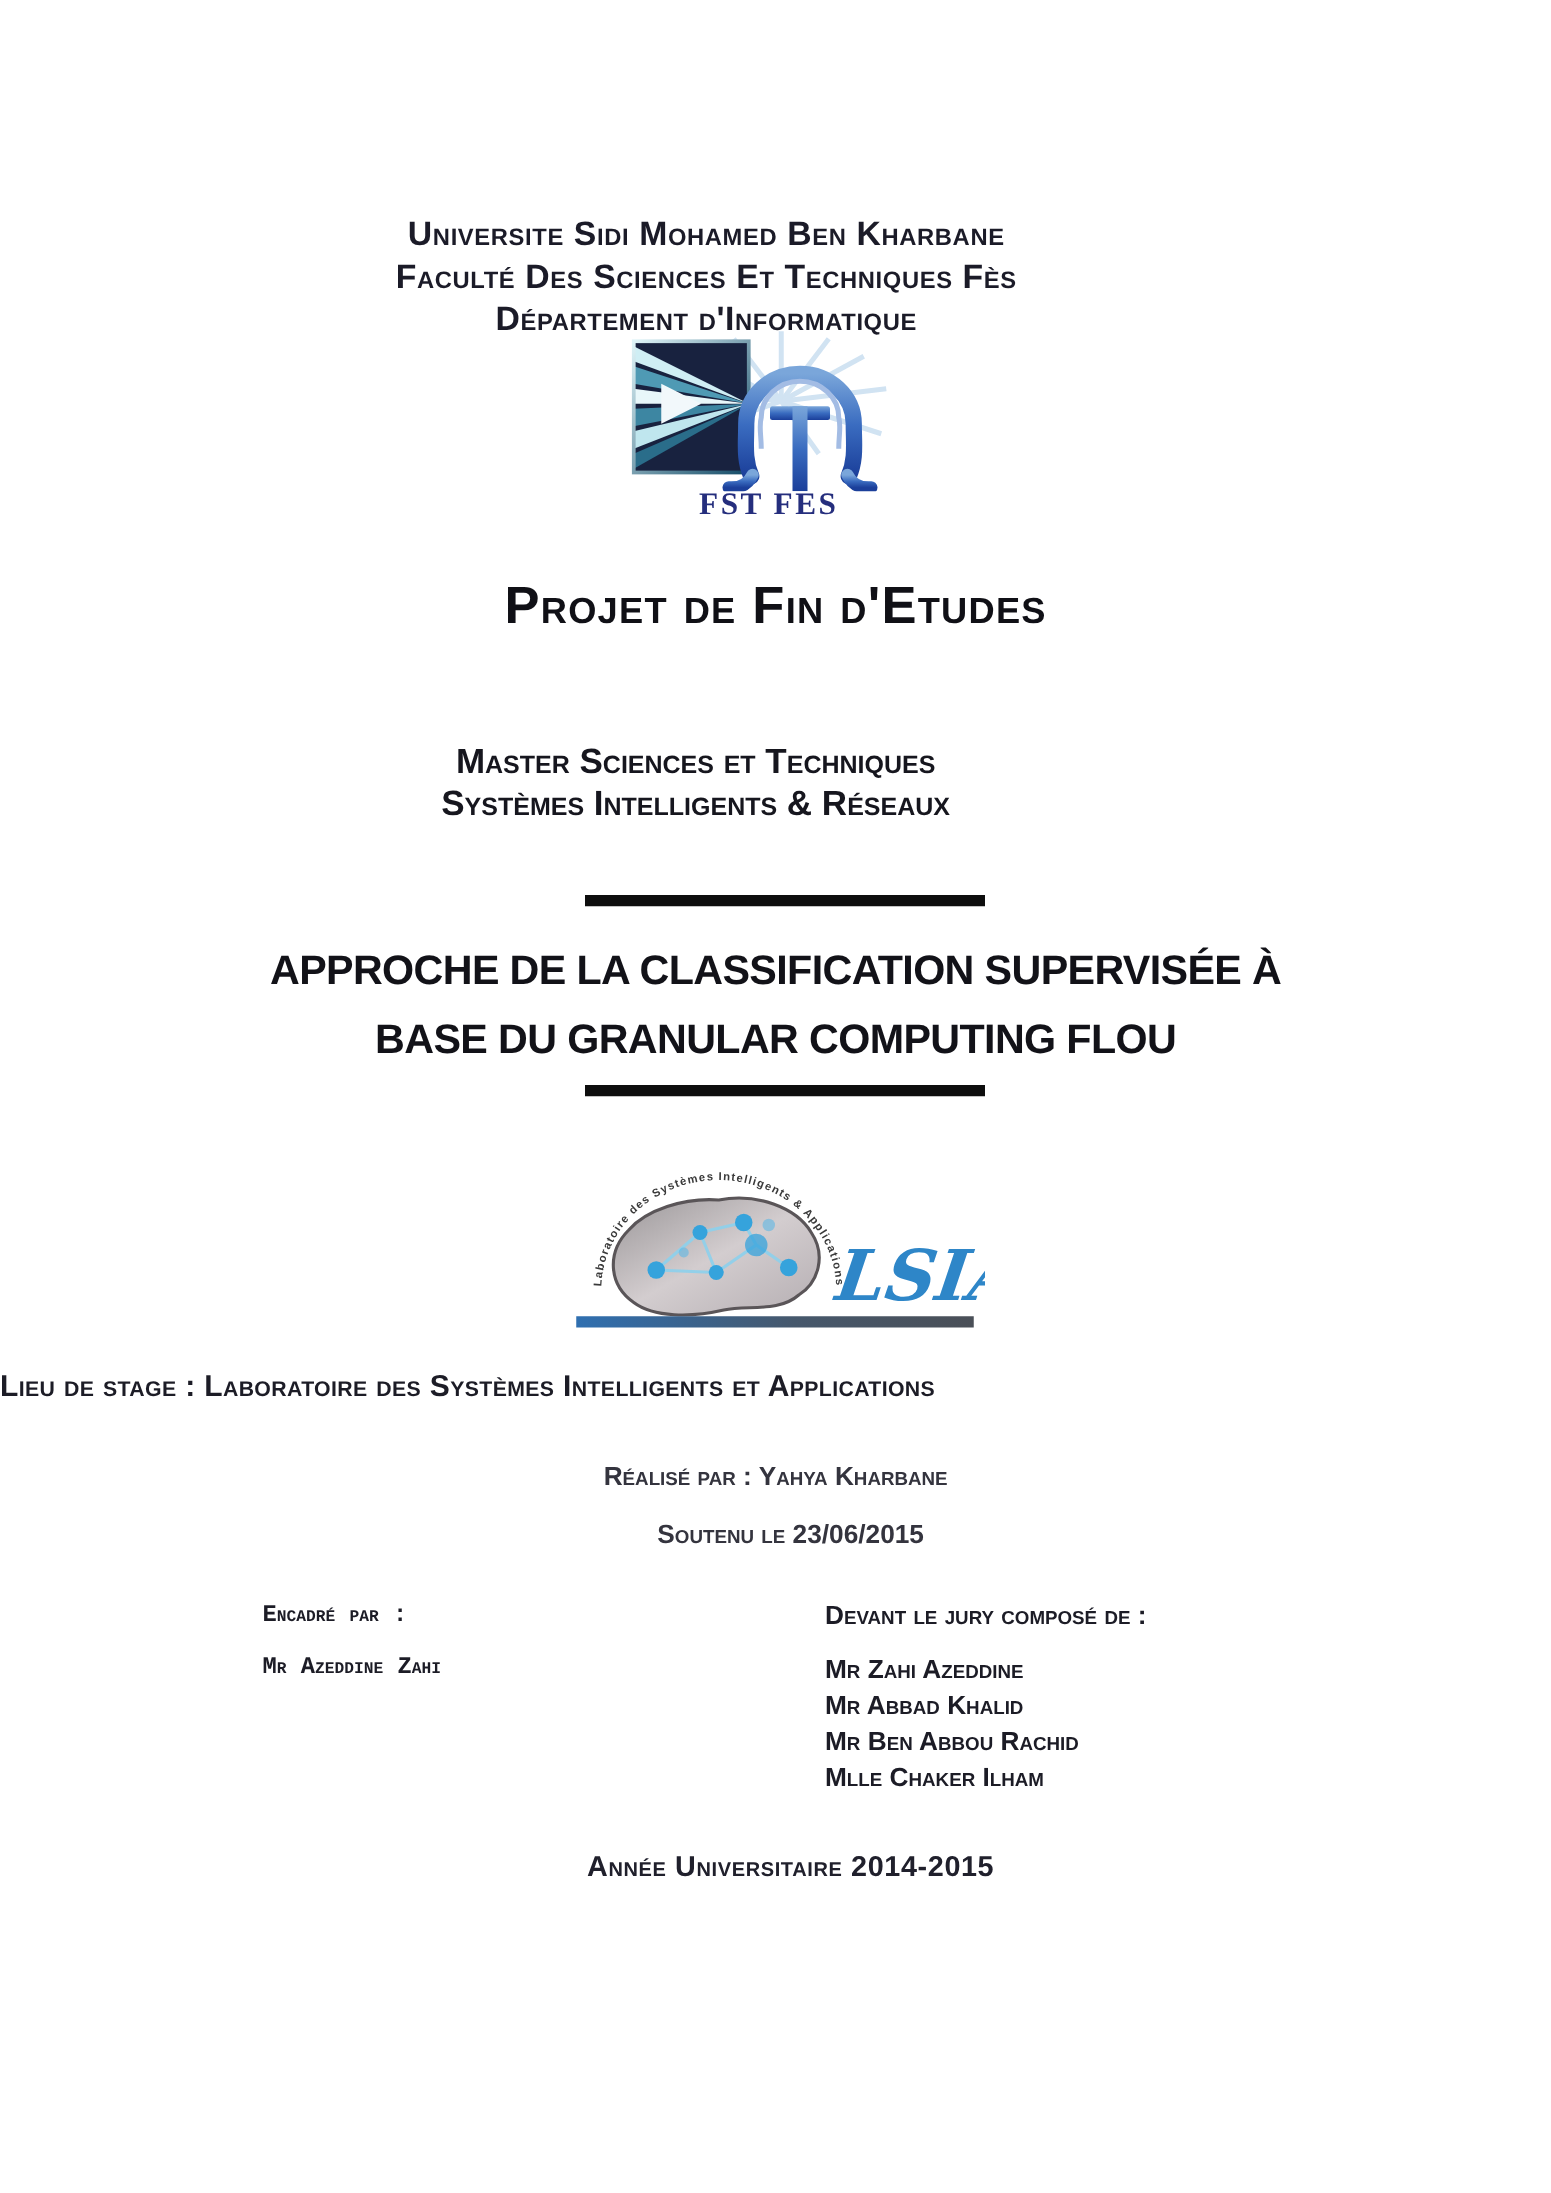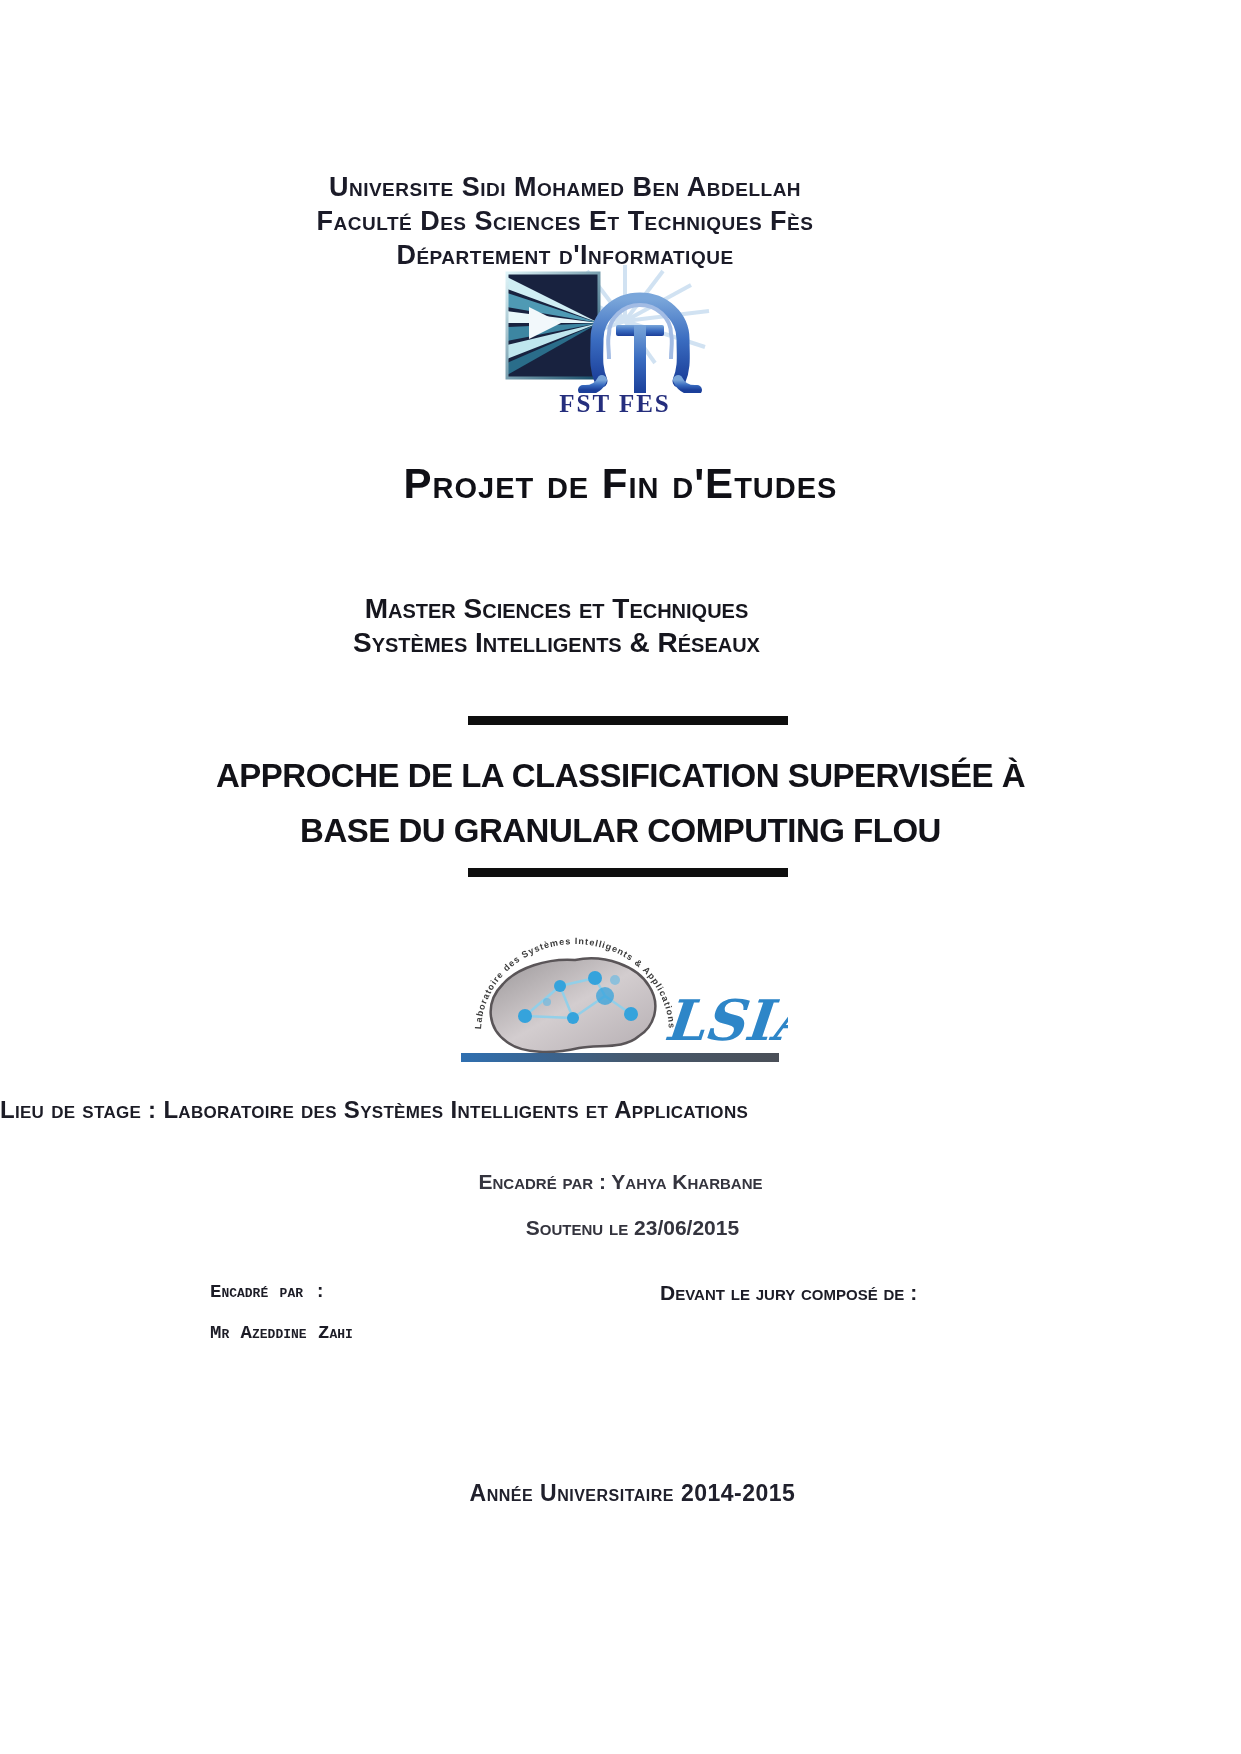--- a/index.html
+++ b/index.html
@@ -161,21 +161,21 @@
     color: #20202c;
     margin-left: 12px;
   }
 </style>
 </head>
 <body>
 
 <div class="page">
 
   <div class="header-block sc">
-    <div>Universite Sidi Mohamed Ben Abdellah</div>
+    <div>Universite Sidi Mohamed Ben Kharbane</div>
     <div>Faculté Des Sciences Et Techniques Fès</div>
     <div>Département d'Informatique</div>
   </div>
 
   <div class="fst-logo">
     <svg viewBox="0 0 220 130" width="220" height="130">
       <defs>
         <linearGradient id="archGrad" x1="0" y1="0" x2="0" y2="1">
           <stop offset="0" stop-color="#7aa6da"></stop>
           <stop offset="0.5" stop-color="#3a6cc0"></stop>
@@ -270,27 +270,33 @@
           <circle cx="92" cy="80" r="4" fill="#5fb8e4" opacity="0.6"></circle>
         </g>
       </g>
       <text class="lsia-label-text" transform="translate(212,118) skewX(-8)" font-size="56" fill="#2e86c8">LSIA</text>
       <rect x="6" y="131" width="318" height="9" fill="url(#barGradLsia)"></rect>
     </svg>
   </div>
 
   <div class="internship-line sc">Lieu de stage : Laboratoire des Systèmes Intelligents et Applications</div>
 
-  <div class="author-line sc">Encadré par : Yahya Kharbane</div>
+  <div class="author-line sc">Réalisé par : Yahya Kharbane</div>
   <div class="defense-line sc">Soutenu le 23/06/2015</div>
 
   <div class="supervisor-block">
     <span class="col-heading sc">Encadré par :</span>
     <span class="col-body sc">Mr Azeddine Zahi</span>
   </div>
 
   <div class="jury-block">
     <span class="col-heading sc">Devant le jury composé de :</span>
+    <span class="col-body">
+      <span class="jury-member sc">Mr Zahi Azeddine</span>
+      <span class="jury-member sc">Mr Abbad Khalid</span>
+      <span class="jury-member sc">Mr Ben Abbou Rachid</span>
+      <span class="jury-member sc">Mlle Chaker Ilham</span>
+    </span>
   </div>
 
   <div class="academic-year sc">Année Universitaire 2014-2015</div>
 
 </div>
 
 </body></html>

